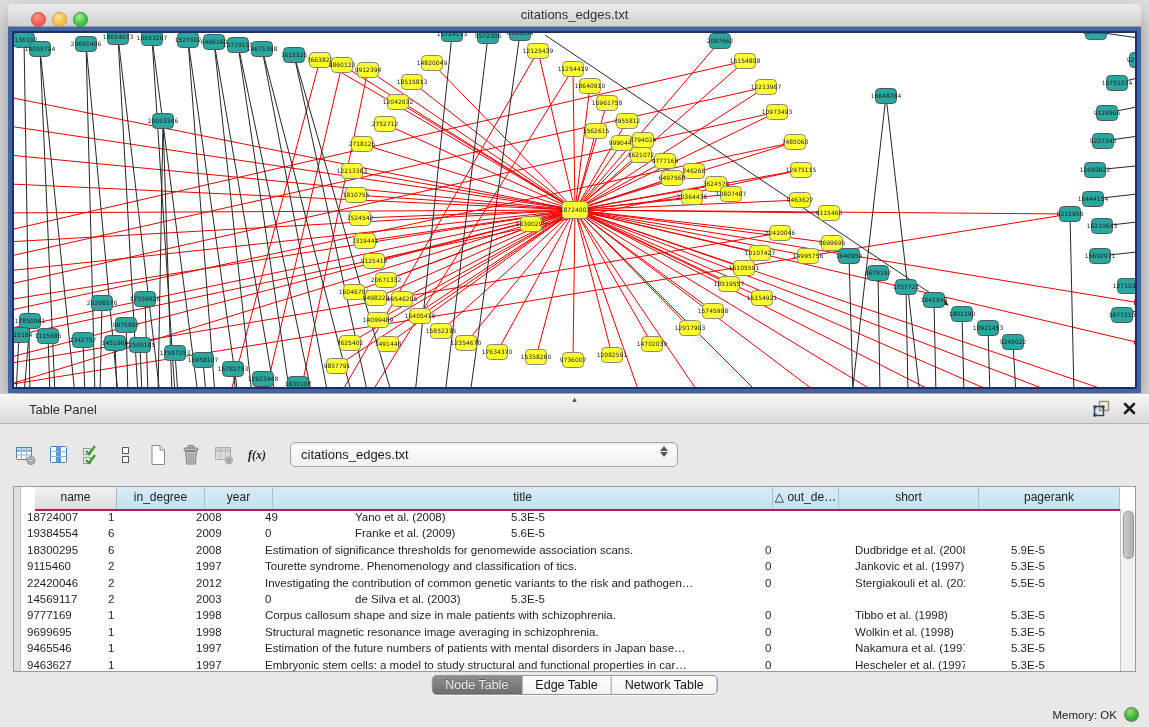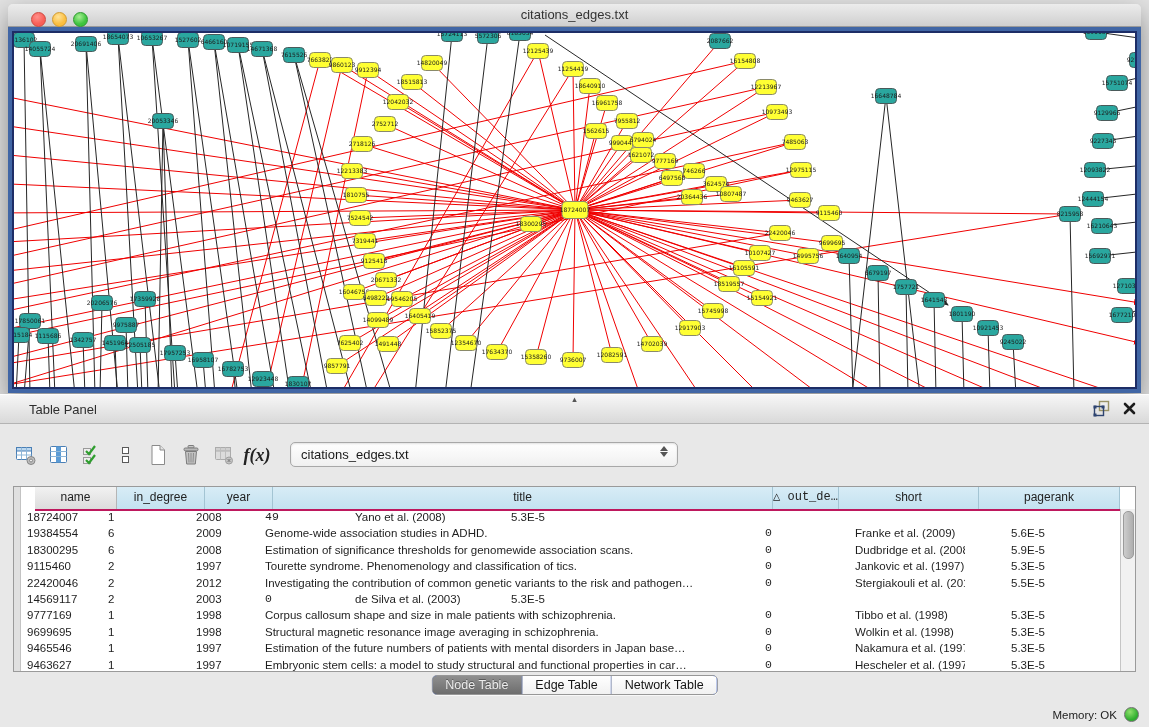--- a/index.html
+++ b/index.html
@@ -26,41 +26,41 @@
   
   #table-panel{position:absolute;left:0;top:394px;width:1149px;height:333px;background:#e8e8e8;}
   .panel-titlebar{position:absolute;left:0;right:0;top:0;height:28px;
     background:linear-gradient(#f6f6f6,#d9d9d9);border-bottom:1px solid #b3b3b3;border-top:1px solid #fdfdfd;}
   .panel-title{position:absolute;left:29px;top:7px;font-size:13px;color:#2e2e2e;}
   .grip{position:absolute;left:50%;top:0;transform:translateX(-50%);font-size:9px;color:#555;line-height:9px;}
   .pt-icons{position:absolute;right:12px;top:5px;display:flex;gap:12px;align-items:center;}
   
   .toolbar{position:absolute;left:14px;top:46px;height:30px;display:flex;align-items:center;}
   .tool{width:24px;height:26px;margin-right:9px;display:flex;align-items:center;justify-content:center;border-radius:4px;}
-  .fx{font-family:"Liberation Serif",serif;font-style:italic;font-weight:bold;font-size:18px;color:#222;}
+  .fx{font-family:"Liberation Serif",serif;font-style:italic;font-weight:bold;font-size:12px;color:#222;}
   .combo{position:absolute;left:276px;top:2px;width:386px;height:23px;border:1px solid #a8a8a8;border-radius:5px;
     background:linear-gradient(#ffffff,#f0f0f0);box-shadow:inset 0 1px 2px rgba(0,0,0,.12);}
   .combo-text{position:absolute;left:10px;top:4px;font-size:13px;color:#1a1a1a;}
   .combo-arrows{position:absolute;right:9px;top:3px;display:flex;flex-direction:column;gap:1px;}
   .combo-arrows span{width:0;height:0;border-left:4px solid transparent;border-right:4px solid transparent;}
   .arr-up{border-bottom:5px solid #555;}
   .arr-dn{border-top:5px solid #555;}
   
   .table-wrap{position:absolute;left:13px;right:13px;top:92px;bottom:55px;background:#fff;
     border:1px solid #9a9a9a;box-sizing:border-box;}
   .gutter{position:absolute;left:0;top:0;bottom:0;width:6px;background:#e0e0e0;border-right:1px solid #c3c3c3;}
   .thead{position:absolute;left:21px;right:15px;top:0;height:22px;display:flex;
     border-bottom:2px solid #be185d;}
   .th{box-sizing:border-box;height:22px;line-height:21px;text-align:center;font-size:12px;color:#222;
     background:linear-gradient(#d8ecf6,#c3e2f0);border-right:1px solid #a3c4d3;overflow:hidden;white-space:nowrap;}
   .th.c0{background:linear-gradient(#f2f2f2,#dcdcdc);border-right:1px solid #b5b5b5;}
   .tbody{position:absolute;left:7px;right:15px;top:22px;bottom:0;overflow:hidden;}
   .tr{display:flex;height:16.4px;line-height:16.4px;}
   .td{box-sizing:border-box;font-size:11.5px;color:#1e1e1e;overflow:hidden;white-space:nowrap;}
-  .c0{width:82px;} .c1{width:88px;} .c2{width:68px;} .c3{width:500px;} .c4{width:66px;font-family:Liberation Mono, monospace;} .c5{width:140px;} .c6{flex:1;}
+  .c0{width:82px;} .c1{width:88px;} .c2{width:68px;} .c3{width:500px;} .c4{width:66px;} .c5{width:140px;} .c6{flex:1;}
   .td.c0{padding-left:6px;} .td.c1{padding-left:5px;} .td.c2{padding-left:5px;} .td.c3{padding-left:6px;}
   .td.c4{padding-left:6px;} .td.c5{padding-left:30px;} .td.c6{padding-left:46px;}
   .vscroll{position:absolute;right:0;top:22px;bottom:0;width:14px;background:#f1f1f1;border-left:1px solid #c5c5c5;}
   .vthumb{position:absolute;left:2px;top:2px;width:9px;height:46px;border-radius:5px;
     background:linear-gradient(90deg,#cdcdcd,#aeaeae);border:1px solid #9b9b9b;}
   
   .tabbar{position:absolute;left:50%;transform:translateX(-50%);top:281px;display:flex;
     border:1px solid #979797;border-radius:5px;overflow:hidden;background:#1d4ed8;box-shadow:0 1px 0 rgba(255,255,255,.7);}
   .tab{padding:2px 13px;font-size:12.5px;color:#141414;background:linear-gradient(#ffffff,#f1f1f1);
     border-left:1px solid #c6c6c6;}
@@ -809,21 +809,20 @@
           <div class="td c1">1</div>
           <div class="td c2">2008</div>
           <div class="td c4">49</div>
           <div class="td c5">Yano et al. (2008)</div>
           <div class="td c6">5.3E-5</div>
         </div>
         <div class="tr">
           <div class="td c0">19384554</div>
           <div class="td c1">6</div>
           <div class="td c2">2009</div>
-          <div class="td c3">Genome-wide association studies in ADHD.</div>
           <div class="td c4">0</div>
           <div class="td c5">Franke et al. (2009)</div>
           <div class="td c6">5.6E-5</div>
         </div>
         <div class="tr">
           <div class="td c0">18300295</div>
           <div class="td c1">6</div>
           <div class="td c2">2008</div>
           <div class="td c3">Estimation of significance thresholds for genomewide association scans.</div>
           <div class="td c4">0</div>

